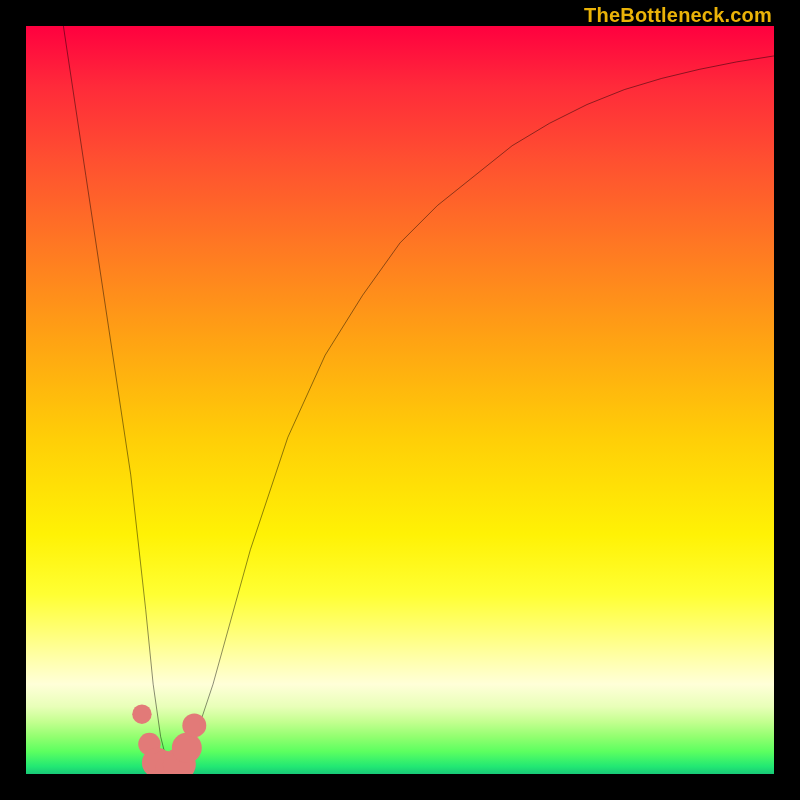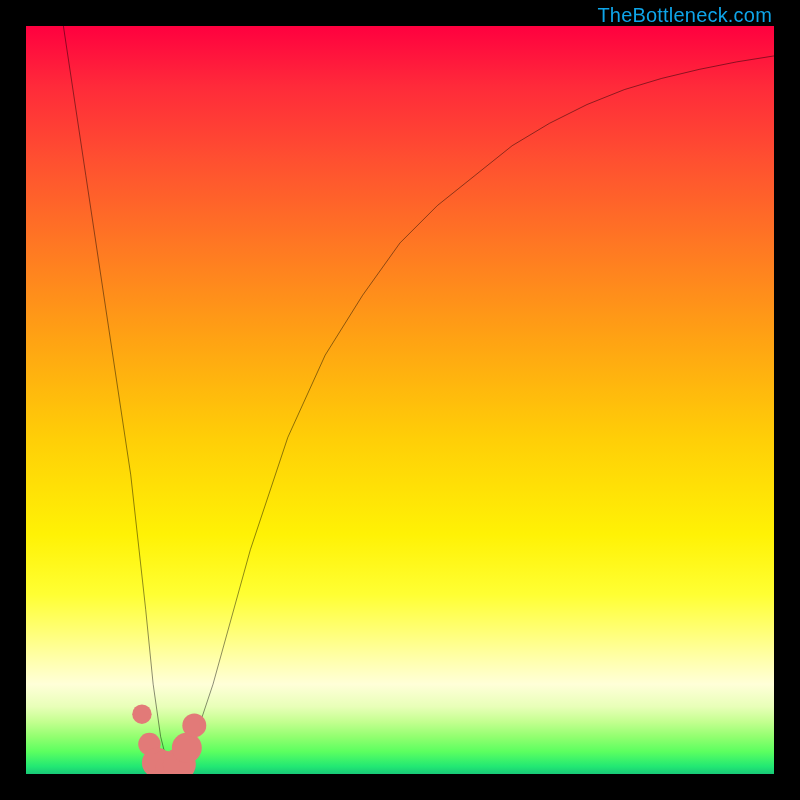--- a/index.html
+++ b/index.html
@@ -46,22 +46,22 @@
       #5cff60 97%,
       #22e873 99%,
       #18c877 100%
     );
   }
   .attribution {
     position: absolute;
     top: 4px;
     right: 28px;
     font-size: 20px;
-    font-weight: 400;
-    color: #0ea5e9;
+    font-weight: 700;
+    color: #eab308;
     letter-spacing: 0.2px;
     user-select: none;
   }
   svg.curve {
     position: absolute;
     left: 0; top: 0;
   }
 </style>
 </head>
 <body>

